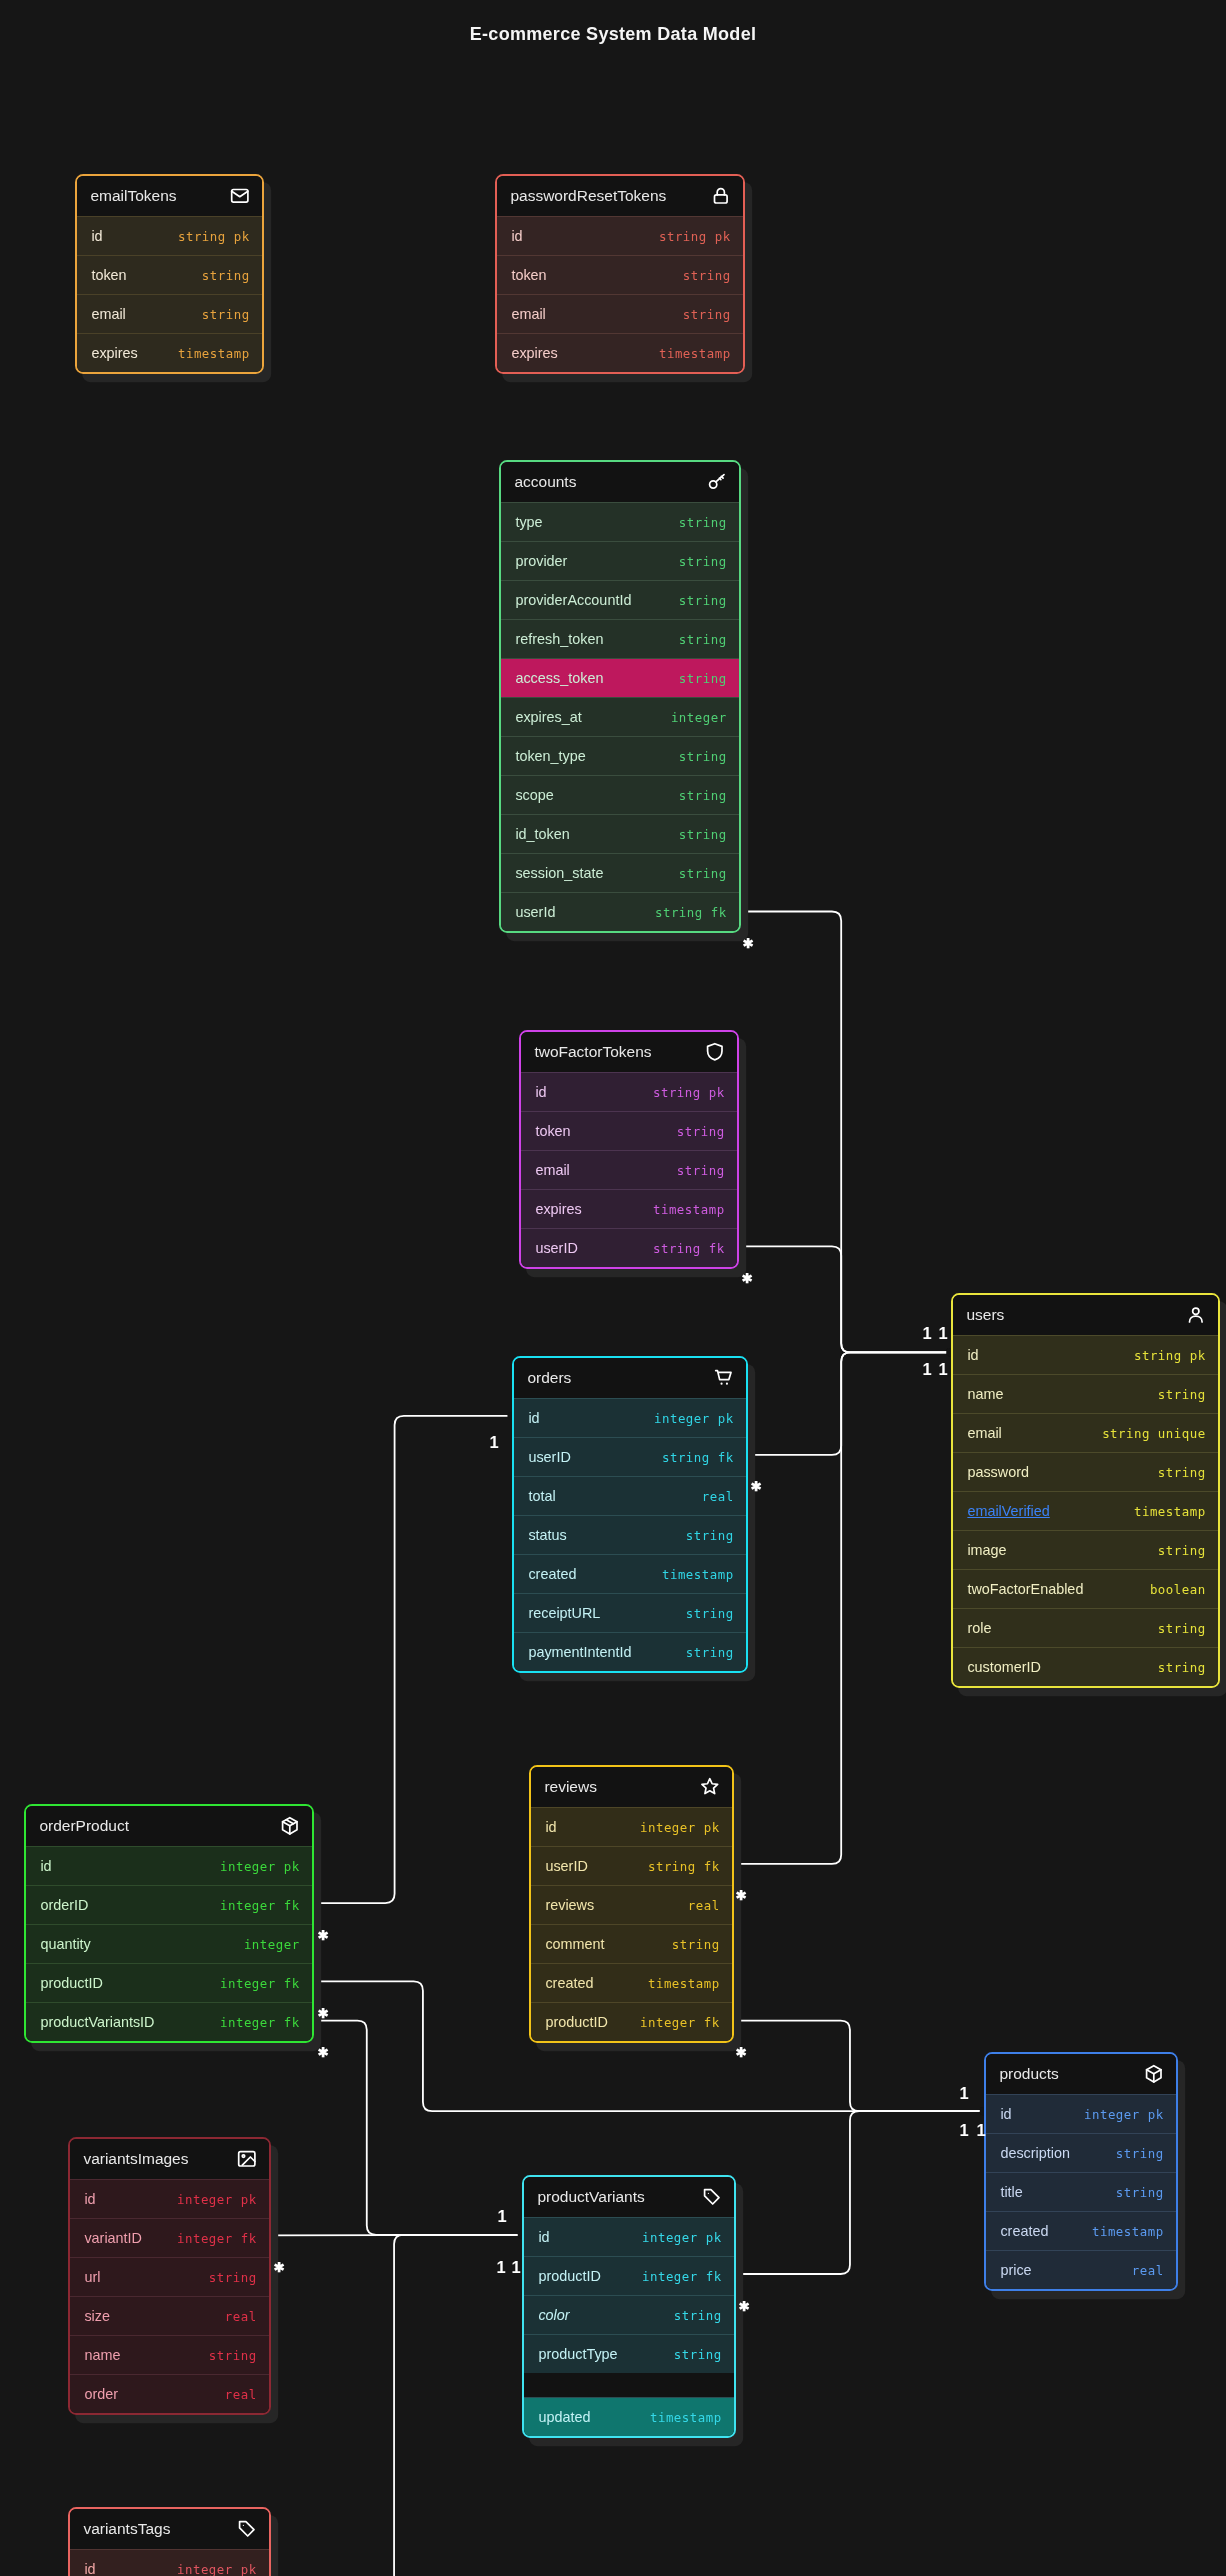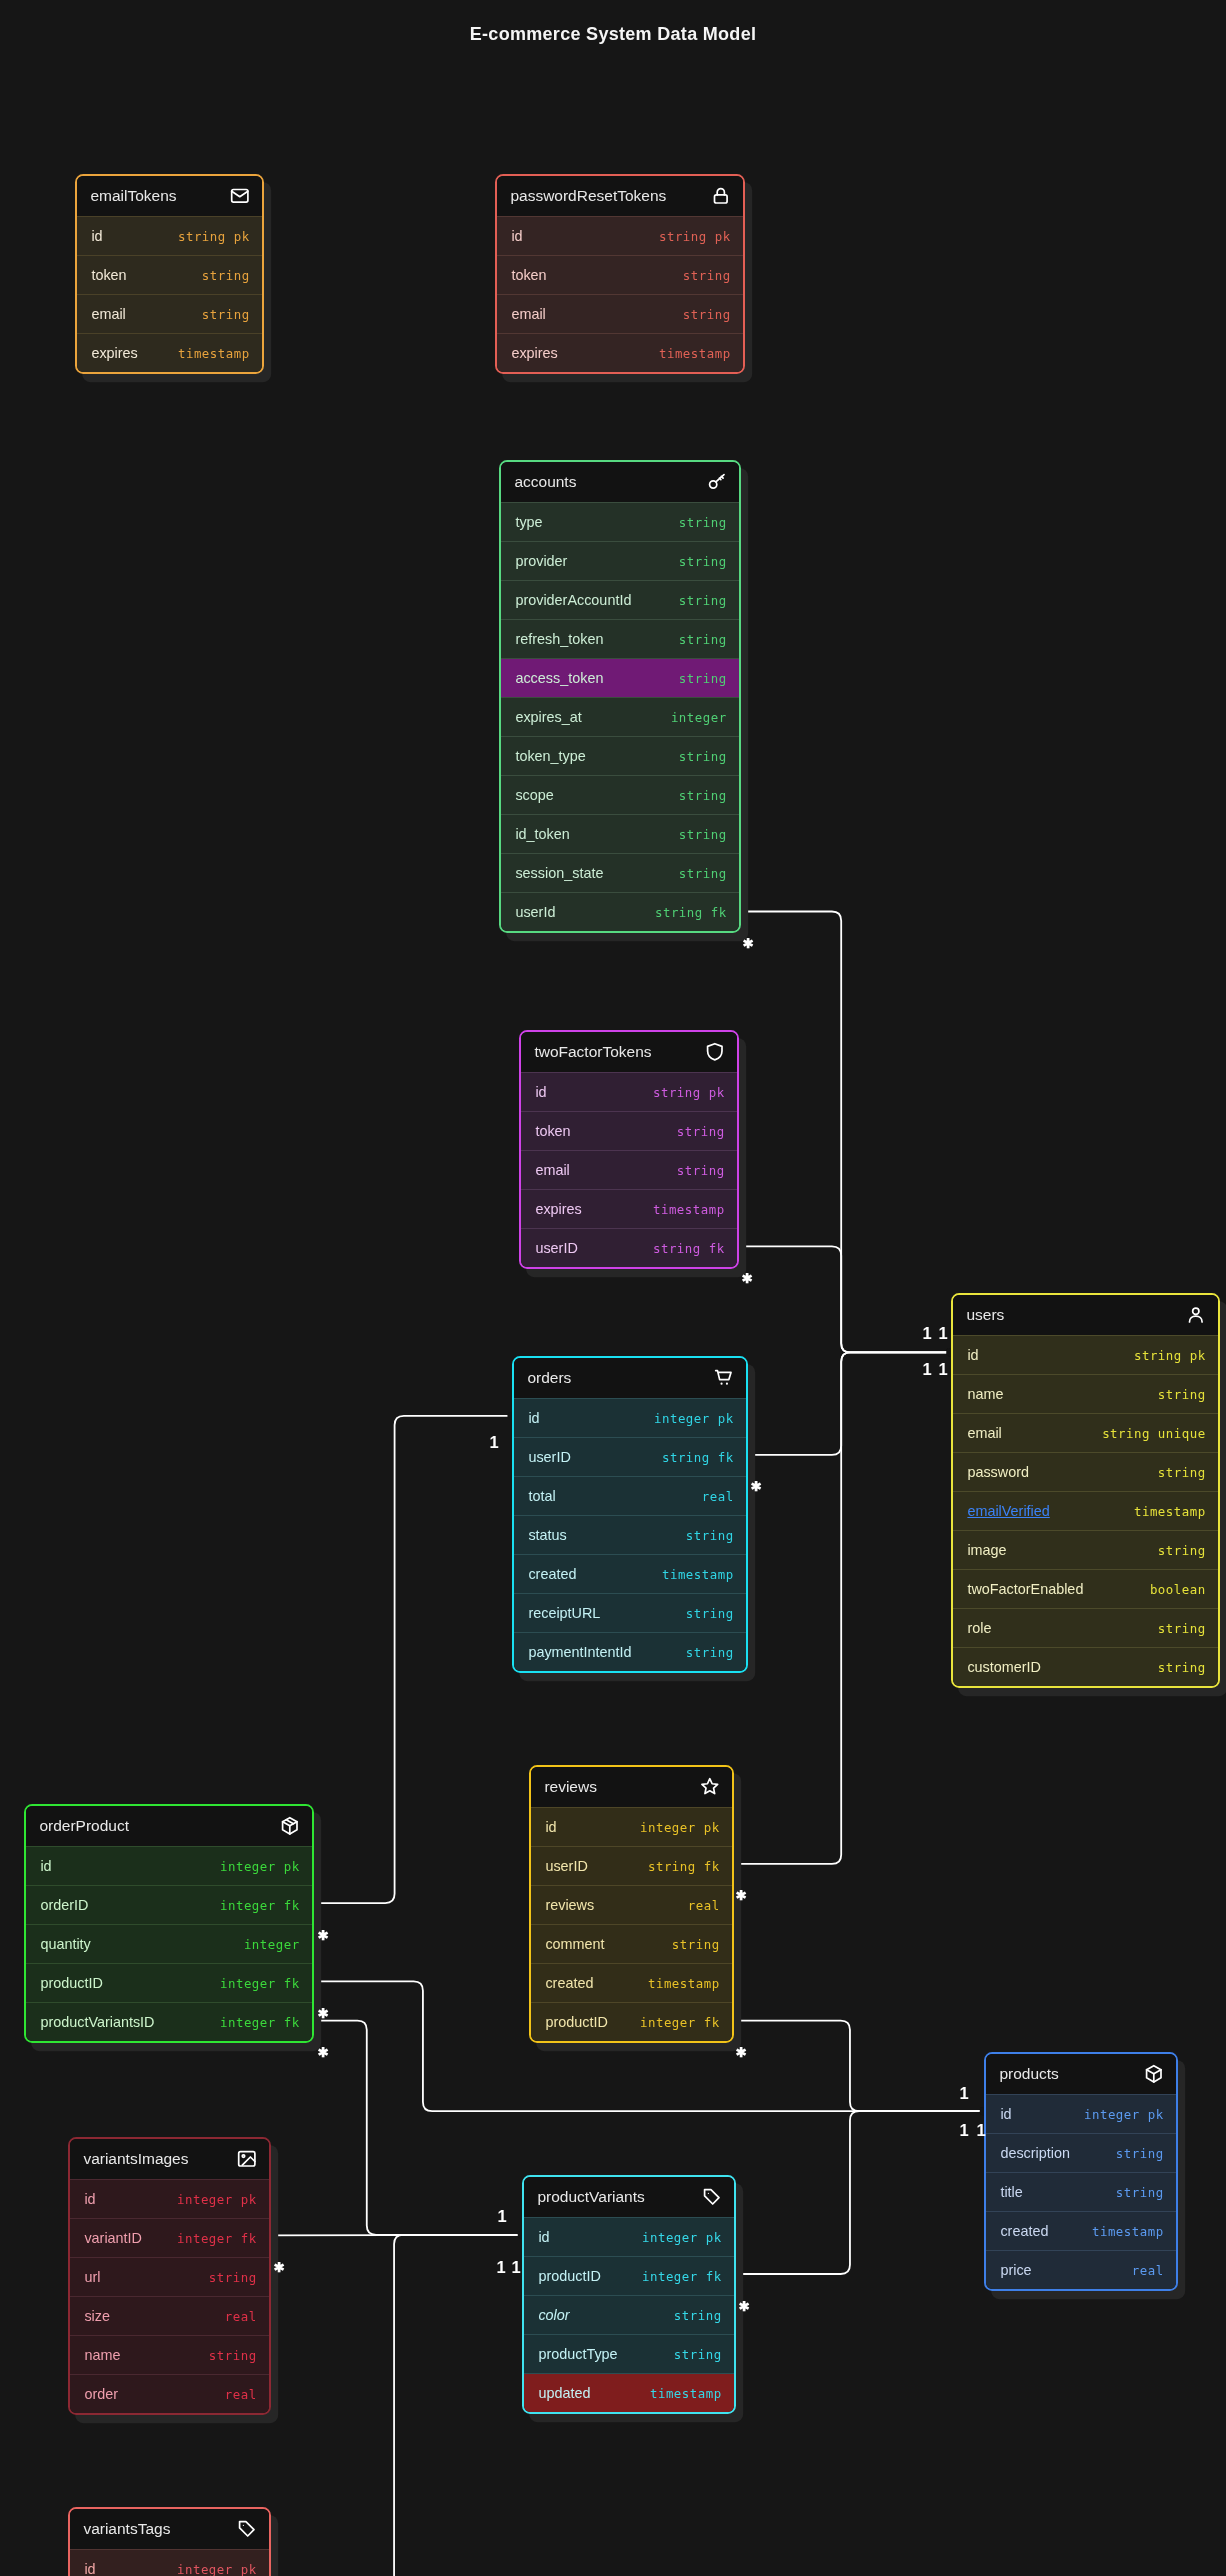--- a/index.html
+++ b/index.html
@@ -141,21 +141,21 @@
           <span class="erd-type" style="color: rgb(79, 207, 116);">string</span>
         </div>
         <div class="erd-row" style="background: rgb(36, 49, 39); border-top-color: rgb(58, 77, 62);">
           <span class="erd-field" style="color: rgb(205, 238, 214);">providerAccountId</span>
           <span class="erd-type" style="color: rgb(79, 207, 116);">string</span>
         </div>
         <div class="erd-row" style="background: rgb(36, 49, 39); border-top-color: rgb(58, 77, 62);">
           <span class="erd-field" style="color: rgb(205, 238, 214);">refresh_token</span>
           <span class="erd-type" style="color: rgb(79, 207, 116);">string</span>
         </div>
-        <div class="erd-row" style="background: #701a75; border-top-color: rgb(58, 77, 62);">
+        <div class="erd-row" style="background: #be185d; border-top-color: rgb(58, 77, 62);">
           <span class="erd-field" style="color: rgb(205, 238, 214);">access_token</span>
           <span class="erd-type" style="color: rgb(79, 207, 116);">string</span>
         </div>
         <div class="erd-row" style="background: rgb(36, 49, 39); border-top-color: rgb(58, 77, 62);">
           <span class="erd-field" style="color: rgb(205, 238, 214);">expires_at</span>
           <span class="erd-type" style="color: rgb(79, 207, 116);">integer</span>
         </div>
         <div class="erd-row" style="background: rgb(36, 49, 39); border-top-color: rgb(58, 77, 62);">
           <span class="erd-field" style="color: rgb(205, 238, 214);">token_type</span>
           <span class="erd-type" style="color: rgb(79, 207, 116);">string</span>
@@ -448,21 +448,21 @@
           <span class="erd-type" style="color: rgb(53, 216, 232);">integer  fk</span>
         </div>
         <div class="erd-row" style="background: rgb(27, 49, 53); border-top-color: rgb(44, 77, 82);">
           <span class="erd-field" style="color: rgb(196, 242, 245); font-style: italic;">color</span>
           <span class="erd-type" style="color: rgb(53, 216, 232);">string</span>
         </div>
         <div class="erd-row" style="background: rgb(27, 49, 53); border-top-color: rgb(44, 77, 82);">
           <span class="erd-field" style="color: rgb(196, 242, 245);">productType</span>
           <span class="erd-type" style="color: rgb(53, 216, 232);">string</span>
         </div>
-        <div class="erd-row" style="background: #7f1d1d; border-top-color: rgb(44, 77, 82);">
+        <div class="erd-row" style="background: #0f766e; border-top-color: rgb(44, 77, 82); margin-top: 24px;">
           <span class="erd-field" style="color: rgb(196, 242, 245);">updated</span>
           <span class="erd-type" style="color: rgb(53, 216, 232);">timestamp</span>
         </div>
       </div>
       <div class="erd-table" style="left: 68px; top: 2507px; width: 199px; border-color: rgb(232, 100, 96);">
         <div class="erd-header">
           <span class="erd-title">variantsTags</span>
           <span class="erd-icon">
             <svg viewBox="0 0 24 24">
               <path d="M4 4h7l9 9-7 7-9-9z"></path>

